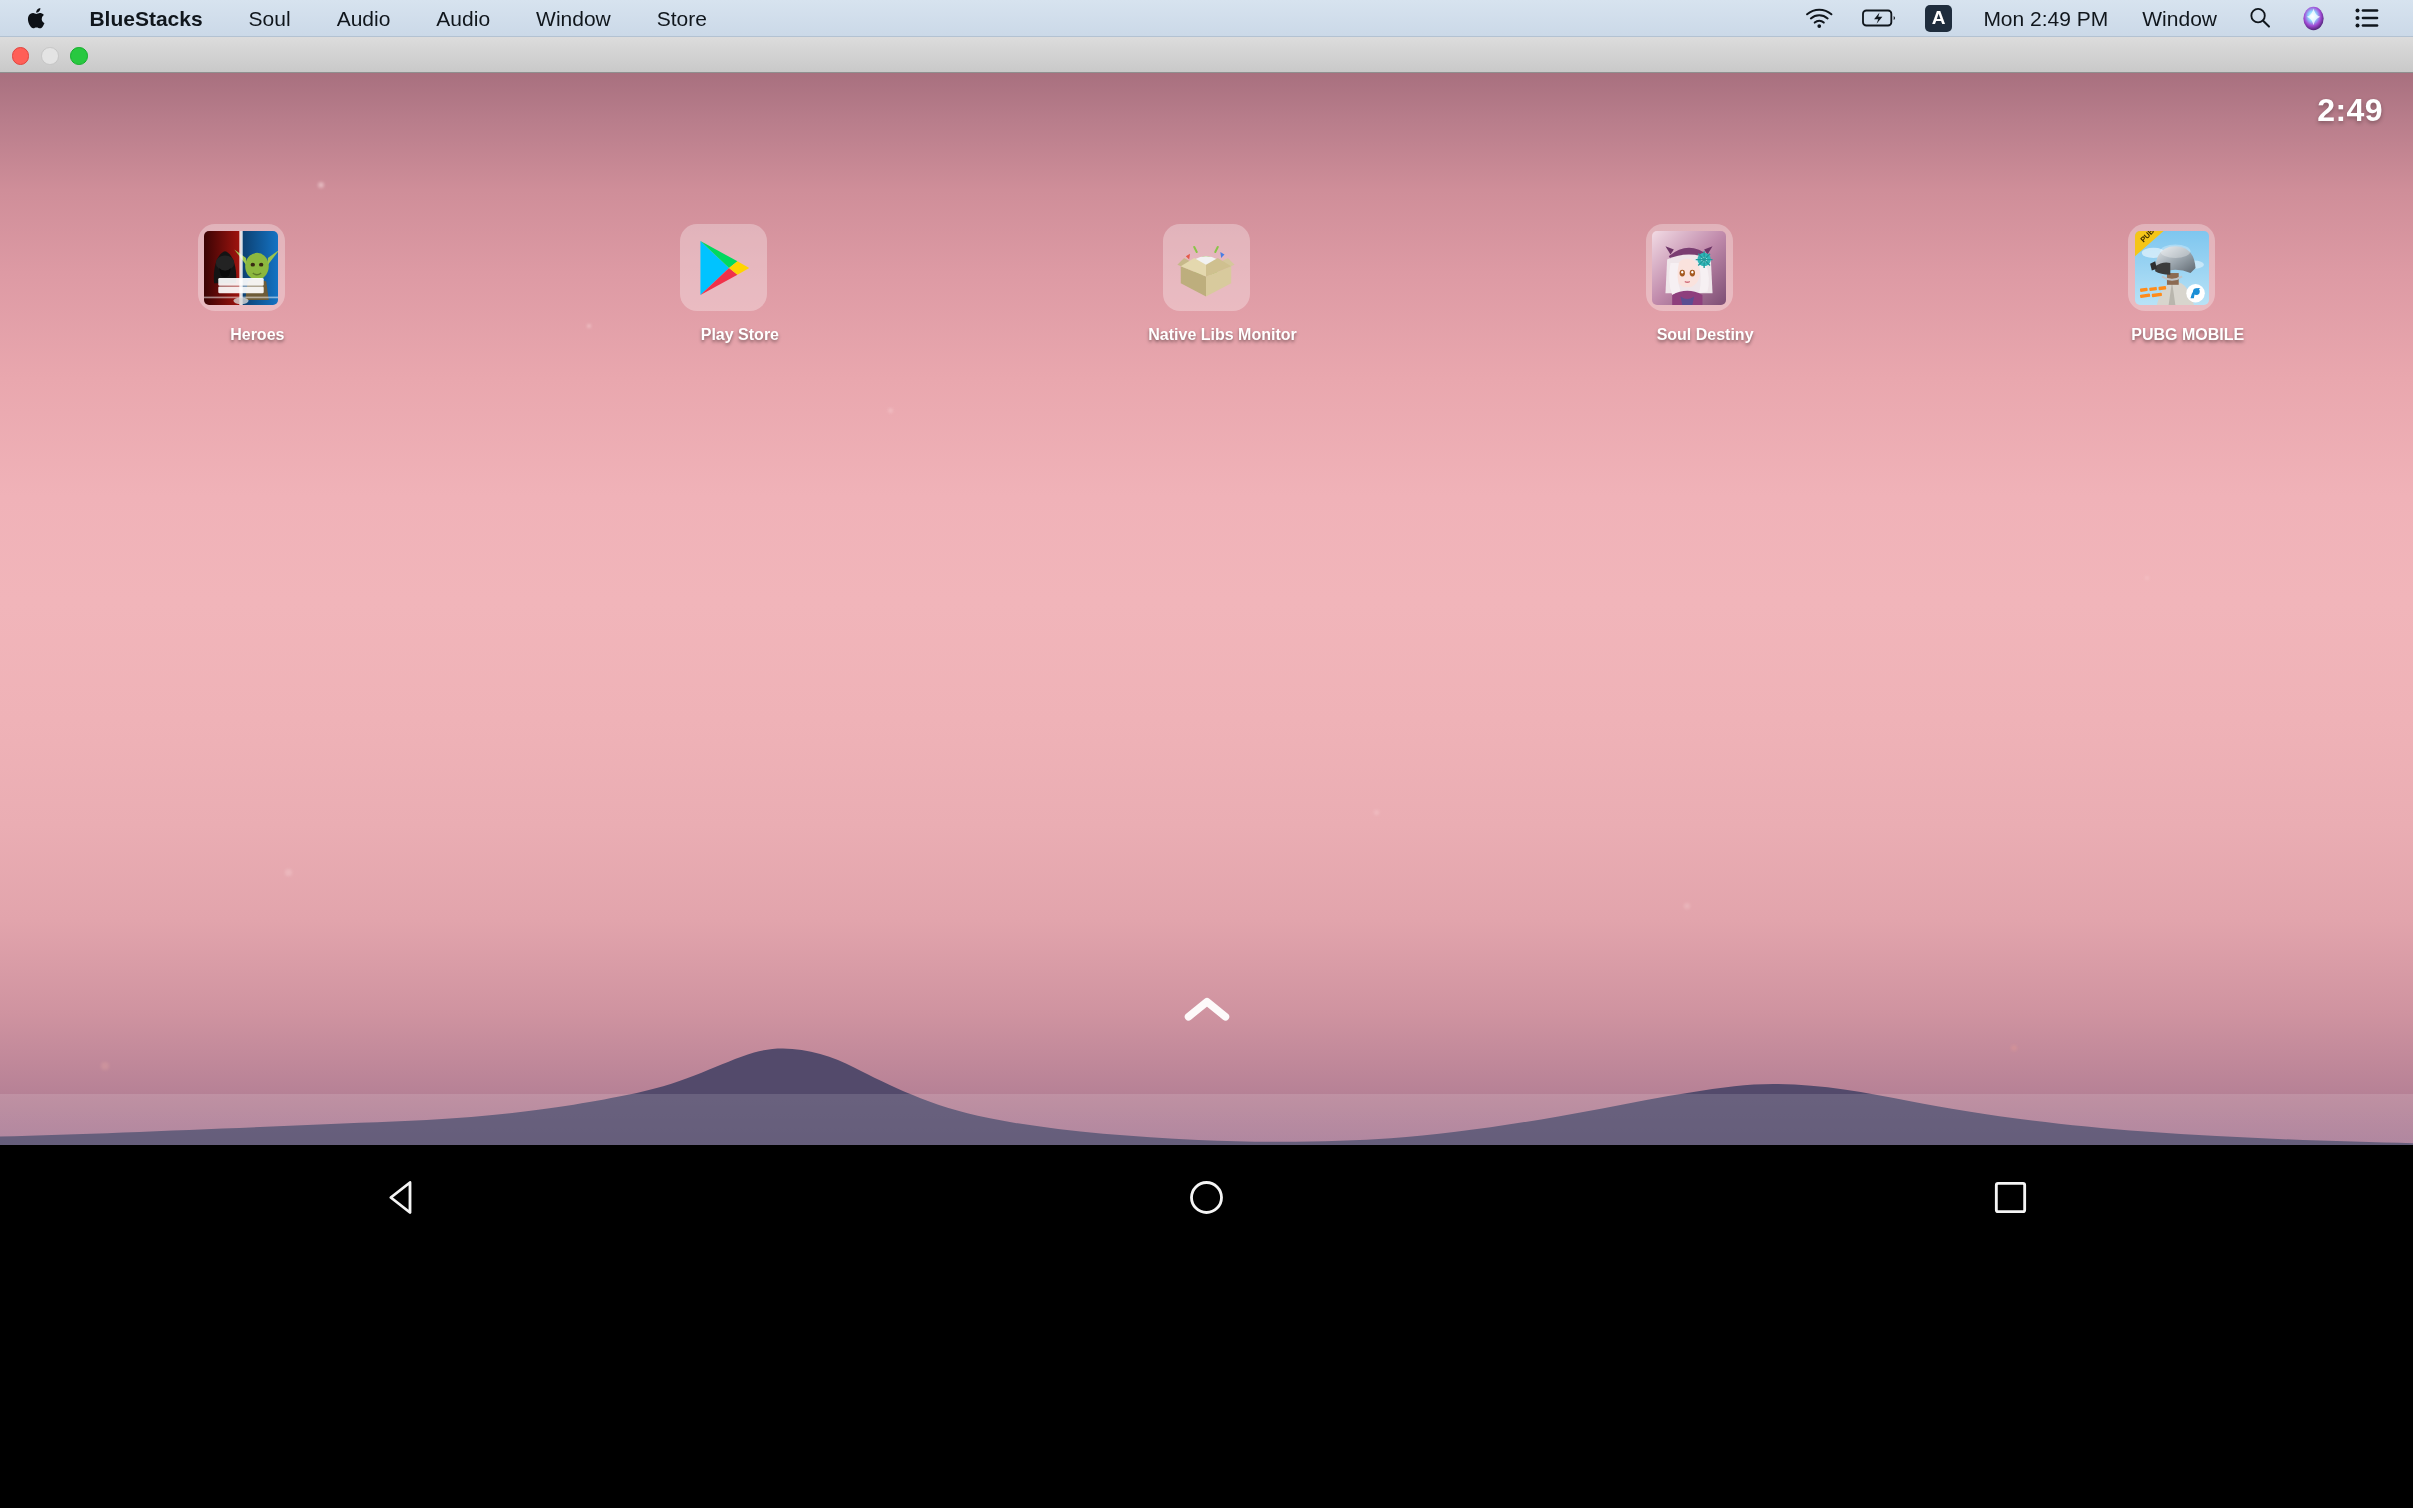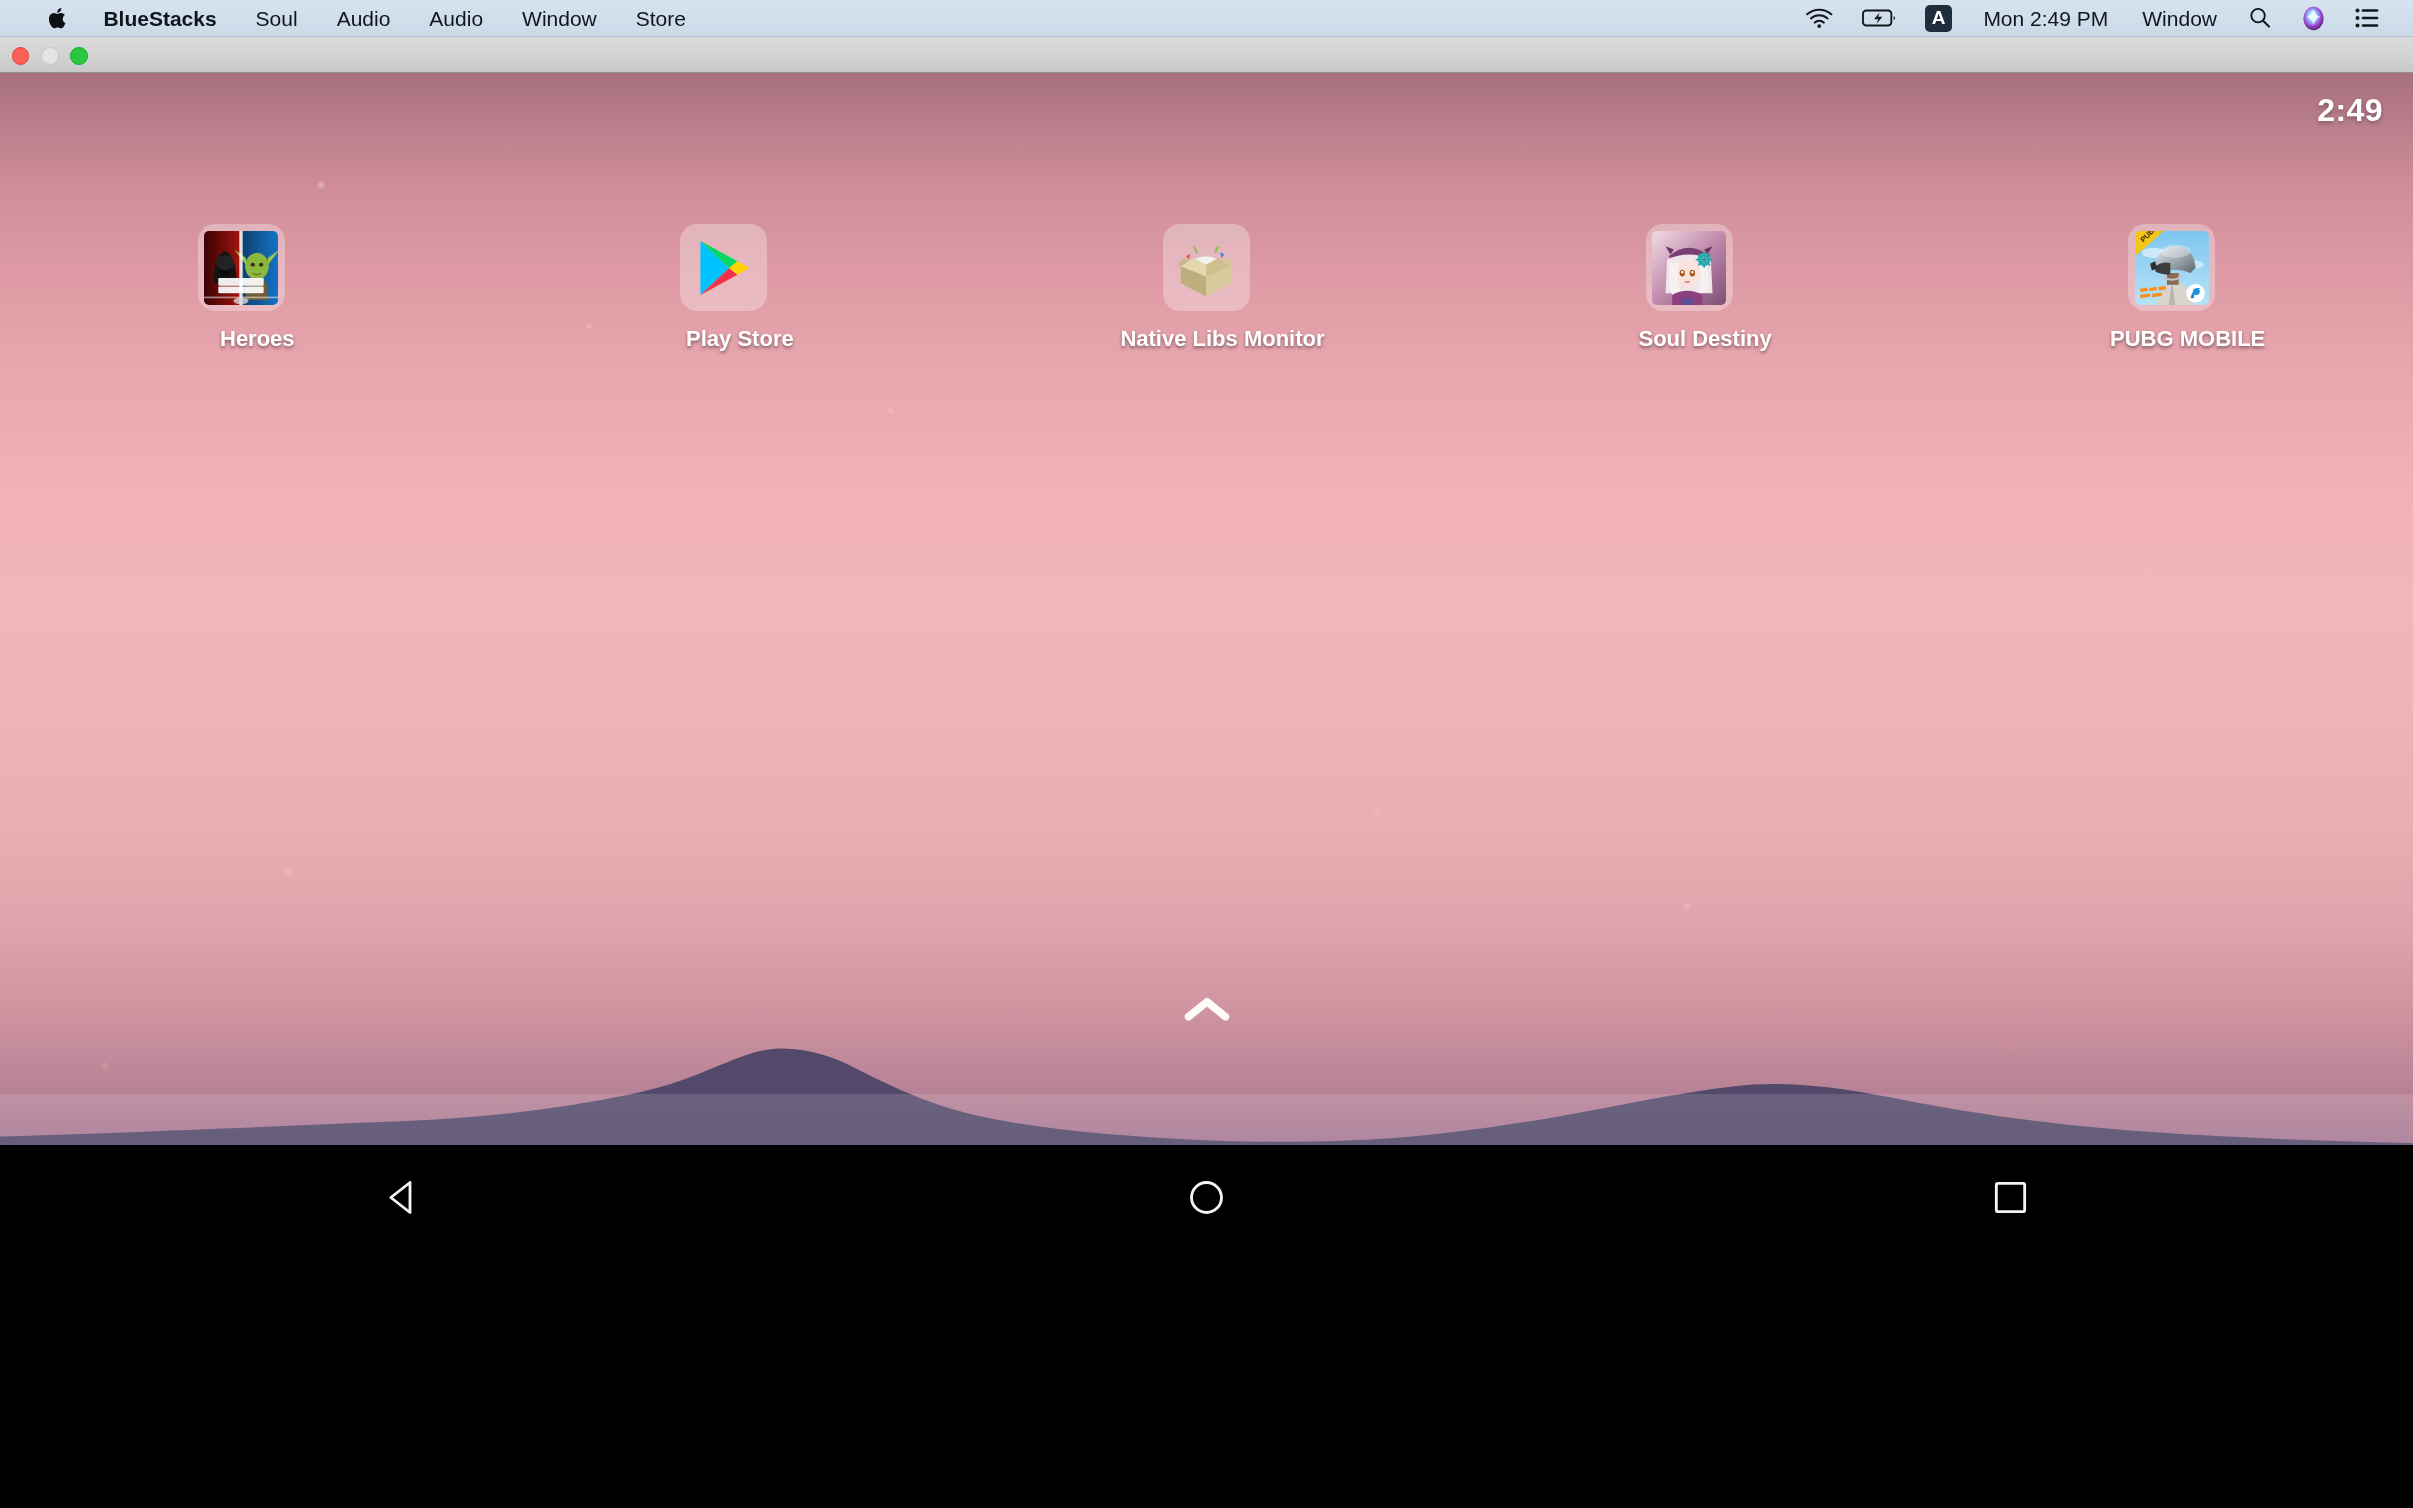--- a/index.html
+++ b/index.html
@@ -6,21 +6,21 @@
   html,body { width:2413px; height:1508px; overflow:hidden; background:#000;
     font-family:"Liberation Sans", sans-serif; }
 
   
   .menubar{
     position:absolute; left:0; top:0; width:2413px; height:37px;
     background:linear-gradient(to bottom,#d7e3ef 0%,#cbd9e8 100%);
     border-bottom:0.8px solid #b3c2d2;
     display:flex; align-items:center; z-index:50;
   }
-  .mb-left{ display:flex; align-items:center; gap:5px; padding-left:34px; }
+  .mb-left{ display:flex; align-items:center; gap:12px; padding-left:13px; }
   .mb-right{ margin-left:auto; display:flex; align-items:center; padding-right:18.4px; gap:0; }
   .mb-item{ font-size:21px; color:#10161c; padding:0 17px; line-height:37px; white-space:nowrap; }
   .mb-item.bold{ font-weight:bold; }
   .mb-ic{ padding:0 14.2px; display:flex; align-items:center; justify-content:center; height:37px; }
   .apple-logo{ width:19px; height:22.6px; position:relative; display:block; }
 
   
   .titlebar{
     position:absolute; left:0; top:37px; width:2413px; height:36px;
     background:linear-gradient(to bottom,#dcdcdc 0%,#c9c9c9 100%);
@@ -76,21 +76,21 @@
   }
   .appcell{ flex:1; display:flex; flex-direction:column; align-items:center; }
   .icon-tile{
     width:87px; height:87px; border-radius:17px;
     background:rgba(255,255,255,.30);
     display:flex; align-items:center; justify-content:center;
     position:relative; overflow:hidden;
   }
   .icon-inner{ width:74px; height:74px; border-radius:5px; position:relative; overflow:hidden; }
   .applabel{
-    margin-top:15px; font-size:22px; color:#fff; font-weight:600;
+    margin-top:15px; font-size:16px; color:#fff; font-weight:600;
     text-shadow:0 1.7px 3.4px rgba(0,0,0,.45); white-space:nowrap;padding-left:32px;
   }
 
   
   .chevron{
     position:absolute; left:50%; transform:translateX(-50%); top:922px;
     width:47px; height:28.5px;
   }
 
   

